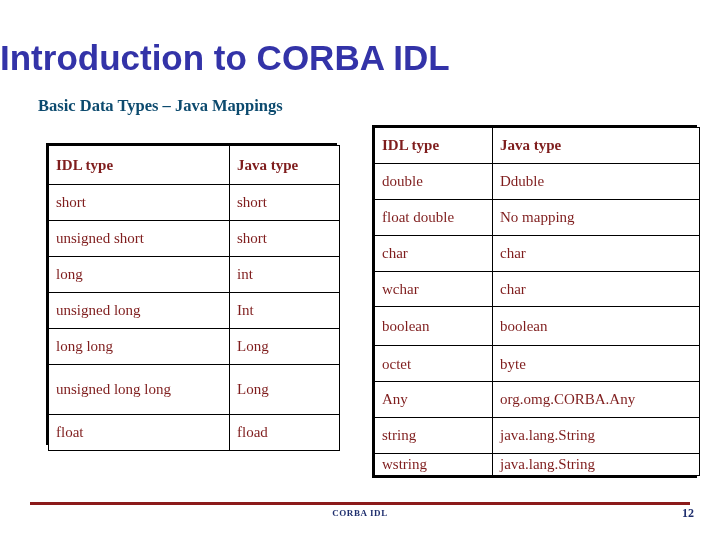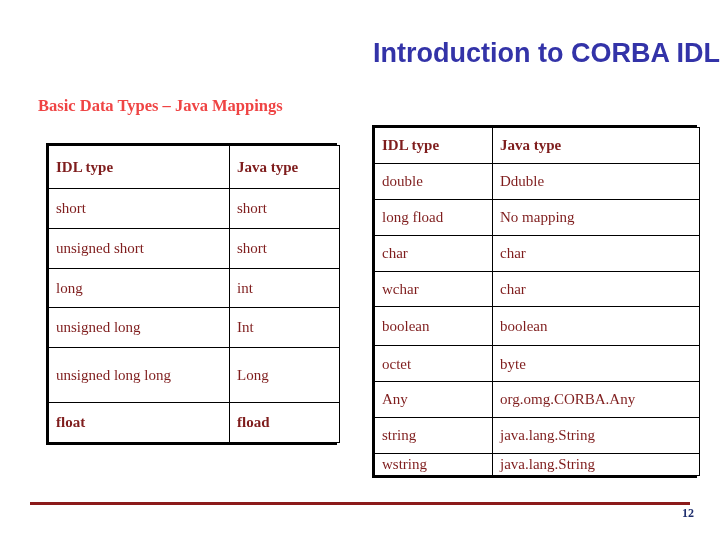--- a/index.html
+++ b/index.html
@@ -22,38 +22,38 @@
     width: 720px;
     height: 540px;
   }
 
   
   #slide-title {
     position: absolute;
     left: 0;
     top: 38px;
     width: 720px;
-    text-align: right;
+    text-align: left;
     font-family: "Liberation Sans", sans-serif;
-    font-size: 27px;
+    font-size: 35px;
     font-weight: bold;
     color: #3333a8;
     letter-spacing: 0px;
     white-space: nowrap;
   }
 
   
   #slide-subtitle {
     position: absolute;
     left: 38px;
     top: 96px;
     font-family: "Liberation Serif", serif;
     font-size: 16.5px;
     font-weight: bold;
-    color: #ef4444;
+    color: #0c4a6e;
     white-space: nowrap;
   }
 
   
   table.typetable {
     position: absolute;
     border-collapse: collapse;
     background: #ffffff;
     table-layout: fixed;
   }
@@ -170,25 +170,29 @@
             <td>short</td>
           </tr>
           <tr style="height: 36px;">
             <td>long</td>
             <td>int</td>
           </tr>
           <tr style="height: 36px;">
             <td>unsigned long</td>
             <td>Int</td>
           </tr>
+          <tr style="height: 36px;">
+            <td>long long</td>
+            <td>Long</td>
+          </tr>
           <tr style="height: 50px; margin-top: 28px;">
             <td>unsigned long long</td>
             <td>Long</td>
           </tr>
-          <tr style="height: 36px; font-weight: bold;">
+          <tr style="height: 36px;">
             <td>float</td>
             <td>fload</td>
           </tr>
         </tbody>
     </table>
   </div>
 
   <div class="tablewrap" id="right-table-wrap">
     <table class="typetable" id="right-table">
       <colgroup>
@@ -198,21 +202,21 @@
       <tbody id="right-table-body">
           <tr class="header-row" style="height: 35px;">
             <td>IDL type</td>
             <td>Java type</td>
           </tr>
           <tr style="height: 35px;">
             <td>double</td>
             <td>Dduble</td>
           </tr>
           <tr style="height: 35px;">
-            <td>long fload</td>
+            <td>float double</td>
             <td>No mapping</td>
           </tr>
           <tr style="height: 35px;">
             <td>char</td>
             <td>char</td>
           </tr>
           <tr style="height: 35px;">
             <td>wchar</td>
             <td>char</td>
           </tr>
@@ -235,16 +239,17 @@
           <tr style="height: 17px; margin-top: 28px;">
             <td>wstring</td>
             <td>java.lang.String</td>
           </tr>
         </tbody>
     </table>
   </div>
 
   <div id="footer-rule"></div>
 
+  <div id="footer-center">CORBA IDL</div>
 
   <div id="footer-pagenum">12</div>
 
 </div>
 
 </body></html>

